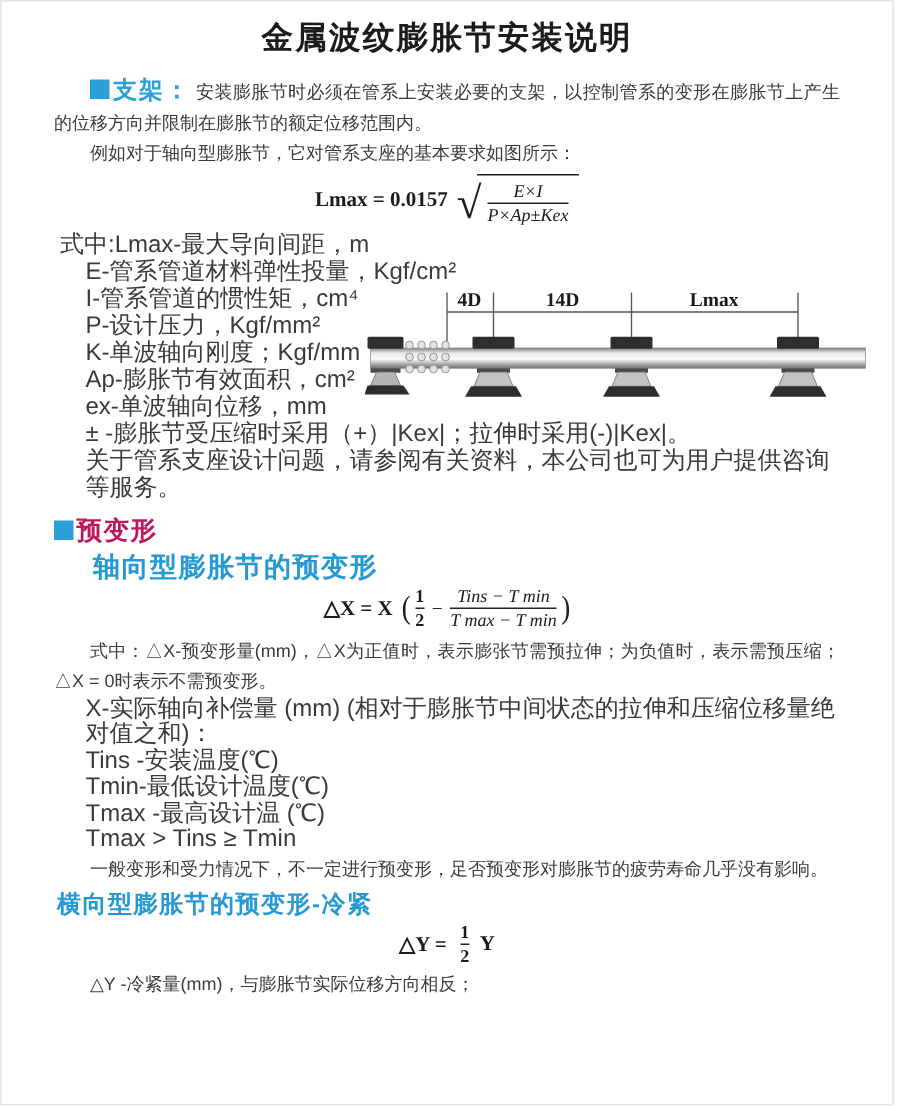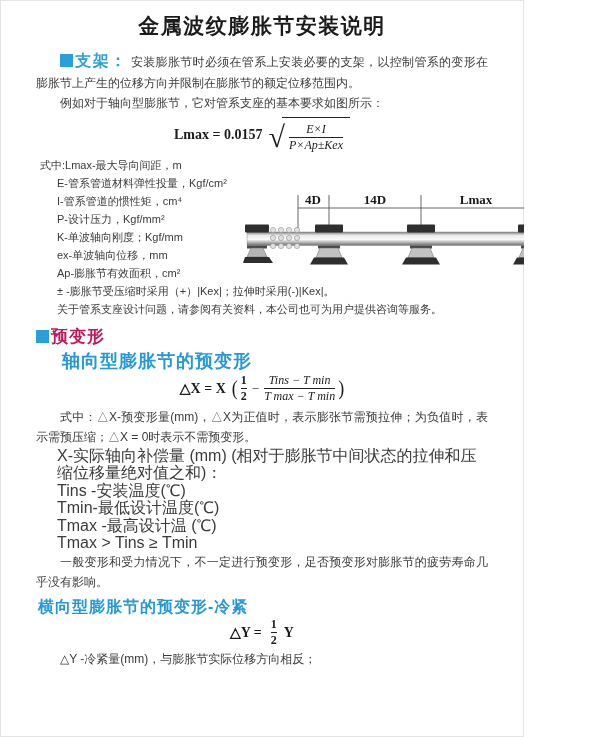--- a/index.html
+++ b/index.html
@@ -1,17 +1,17 @@
 <!DOCTYPE html>
 <html><head>
 <meta charset="utf-8">
 <style>
   html,body { margin:0; padding:0; background:#ffffff; }
   .page {
-    width:524px; height:737px; position:relative; overflow:hidden;
+    width:596px; height:737px; position:relative; overflow:hidden;
     background:#ffffff; box-shadow: inset 0 0 0 1px #e4e4e4;
     font-family:"Liberation Sans", sans-serif; color:#3a3a3a;
   }
   .title {
     text-align:center; font-size:21px; font-weight:700; color:#1b1b1b;
     padding-top:12px; letter-spacing:1.5px; line-height:27px; margin-bottom:12px;
   }
   .para { margin:0 36px; font-size:12px; line-height:20.5px; text-align:justify; }
   .indent2 { text-indent:2em; }
   .sec-inline { color:#2ba0d8; font-size:16px; font-weight:600; letter-spacing:1px; }
@@ -20,21 +20,21 @@
     margin-right:2px; vertical-align:-1px;
   }
   .sec-head { margin:8px 36px 2px; font-size:17px; font-weight:600; color:#be185d;
     letter-spacing:1px; line-height:22px; }
   .sub-head-axial { margin:3px 0 0 62px; font-size:18px; font-weight:600; color:#2699d4;
     letter-spacing:1px; line-height:20px; }
   .sub-head-lateral { margin:4px 0 0 38px; font-size:16px; font-weight:600; color:#2699d4;
     letter-spacing:1px; line-height:21px; }
 
   
-  .defs { margin:0 36px 0 40px; font-size:11px; line-height:18px; }
+  .defs { margin:0 36px 0 40px; font-size:16px; line-height:18px; }
   .defs .ind { padding-left:17px; }
 
   
   .formula {
     display:flex; justify-content:center; align-items:center;
     font-family:"Liberation Serif", serif; color:#1b1b1b;
   }
   .f1 { margin:4px 0; height:34px; }
   .f2 { margin:2px 0; height:32px; }
   .f3 { margin:2px 0; height:28px; }
@@ -81,22 +81,22 @@
       </span>
     </span>
   </div>
 
   <div class="defs">
     <div>式中:Lmax-最大导向间距，m</div>
     <div class="ind">E-管系管道材料弹性投量，Kgf/cm²</div>
     <div class="ind">I-管系管道的惯性矩，cm⁴</div>
     <div class="ind">P-设计压力，Kgf/mm²</div>
     <div class="ind">K-单波轴向刚度；Kgf/mm</div>
+    <div class="ind">Ap-膨胀节有效面积，cm²</div>
     <div class="ind">ex-单波轴向位移，mm</div>
-    <div class="ind">Ap-膨胀节有效面积，cm²</div>
     <div class="ind">± -膨胀节受压缩时采用（+）|Kex|；拉伸时采用(-)|Kex|。</div>
     <div class="ind">关于管系支座设计问题，请参阅有关资料，本公司也可为用户提供咨询等服务。</div>
   </div>
 
   <svg class="diagram" width="352" height="102" viewBox="0 0 352 102">
     <defs>
       <linearGradient id="pg" x1="0" y1="0" x2="0" y2="1">
         <stop offset="0" stop-color="#7d7d7d"></stop>
         <stop offset="0.25" stop-color="#e9e9e9"></stop>
         <stop offset="0.55" stop-color="#fafafa"></stop>

